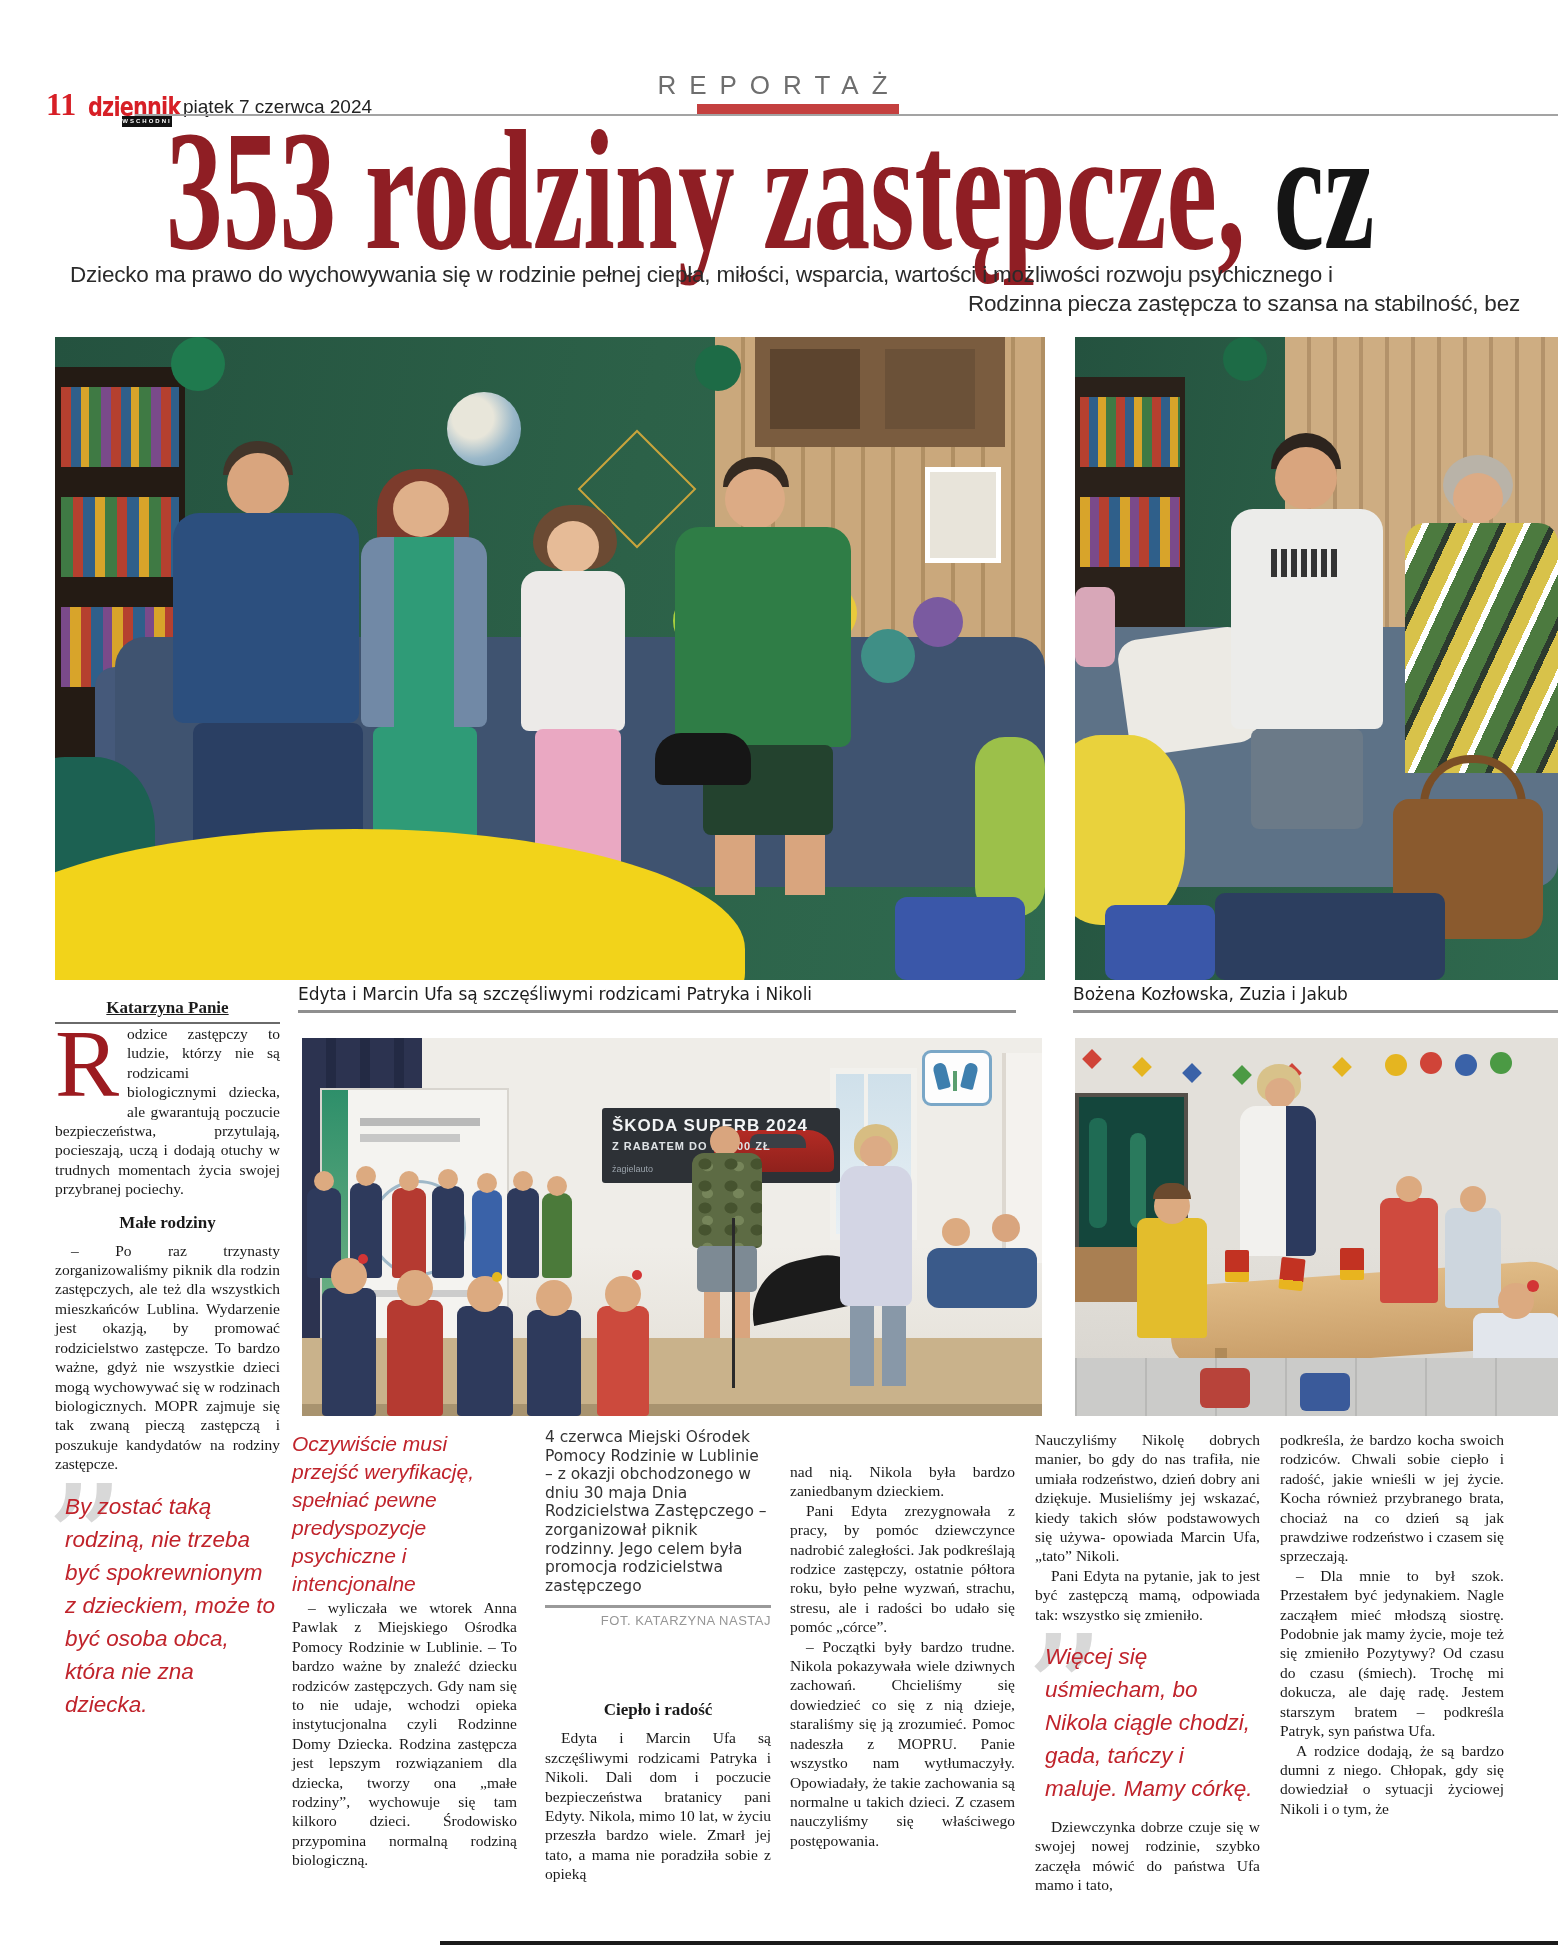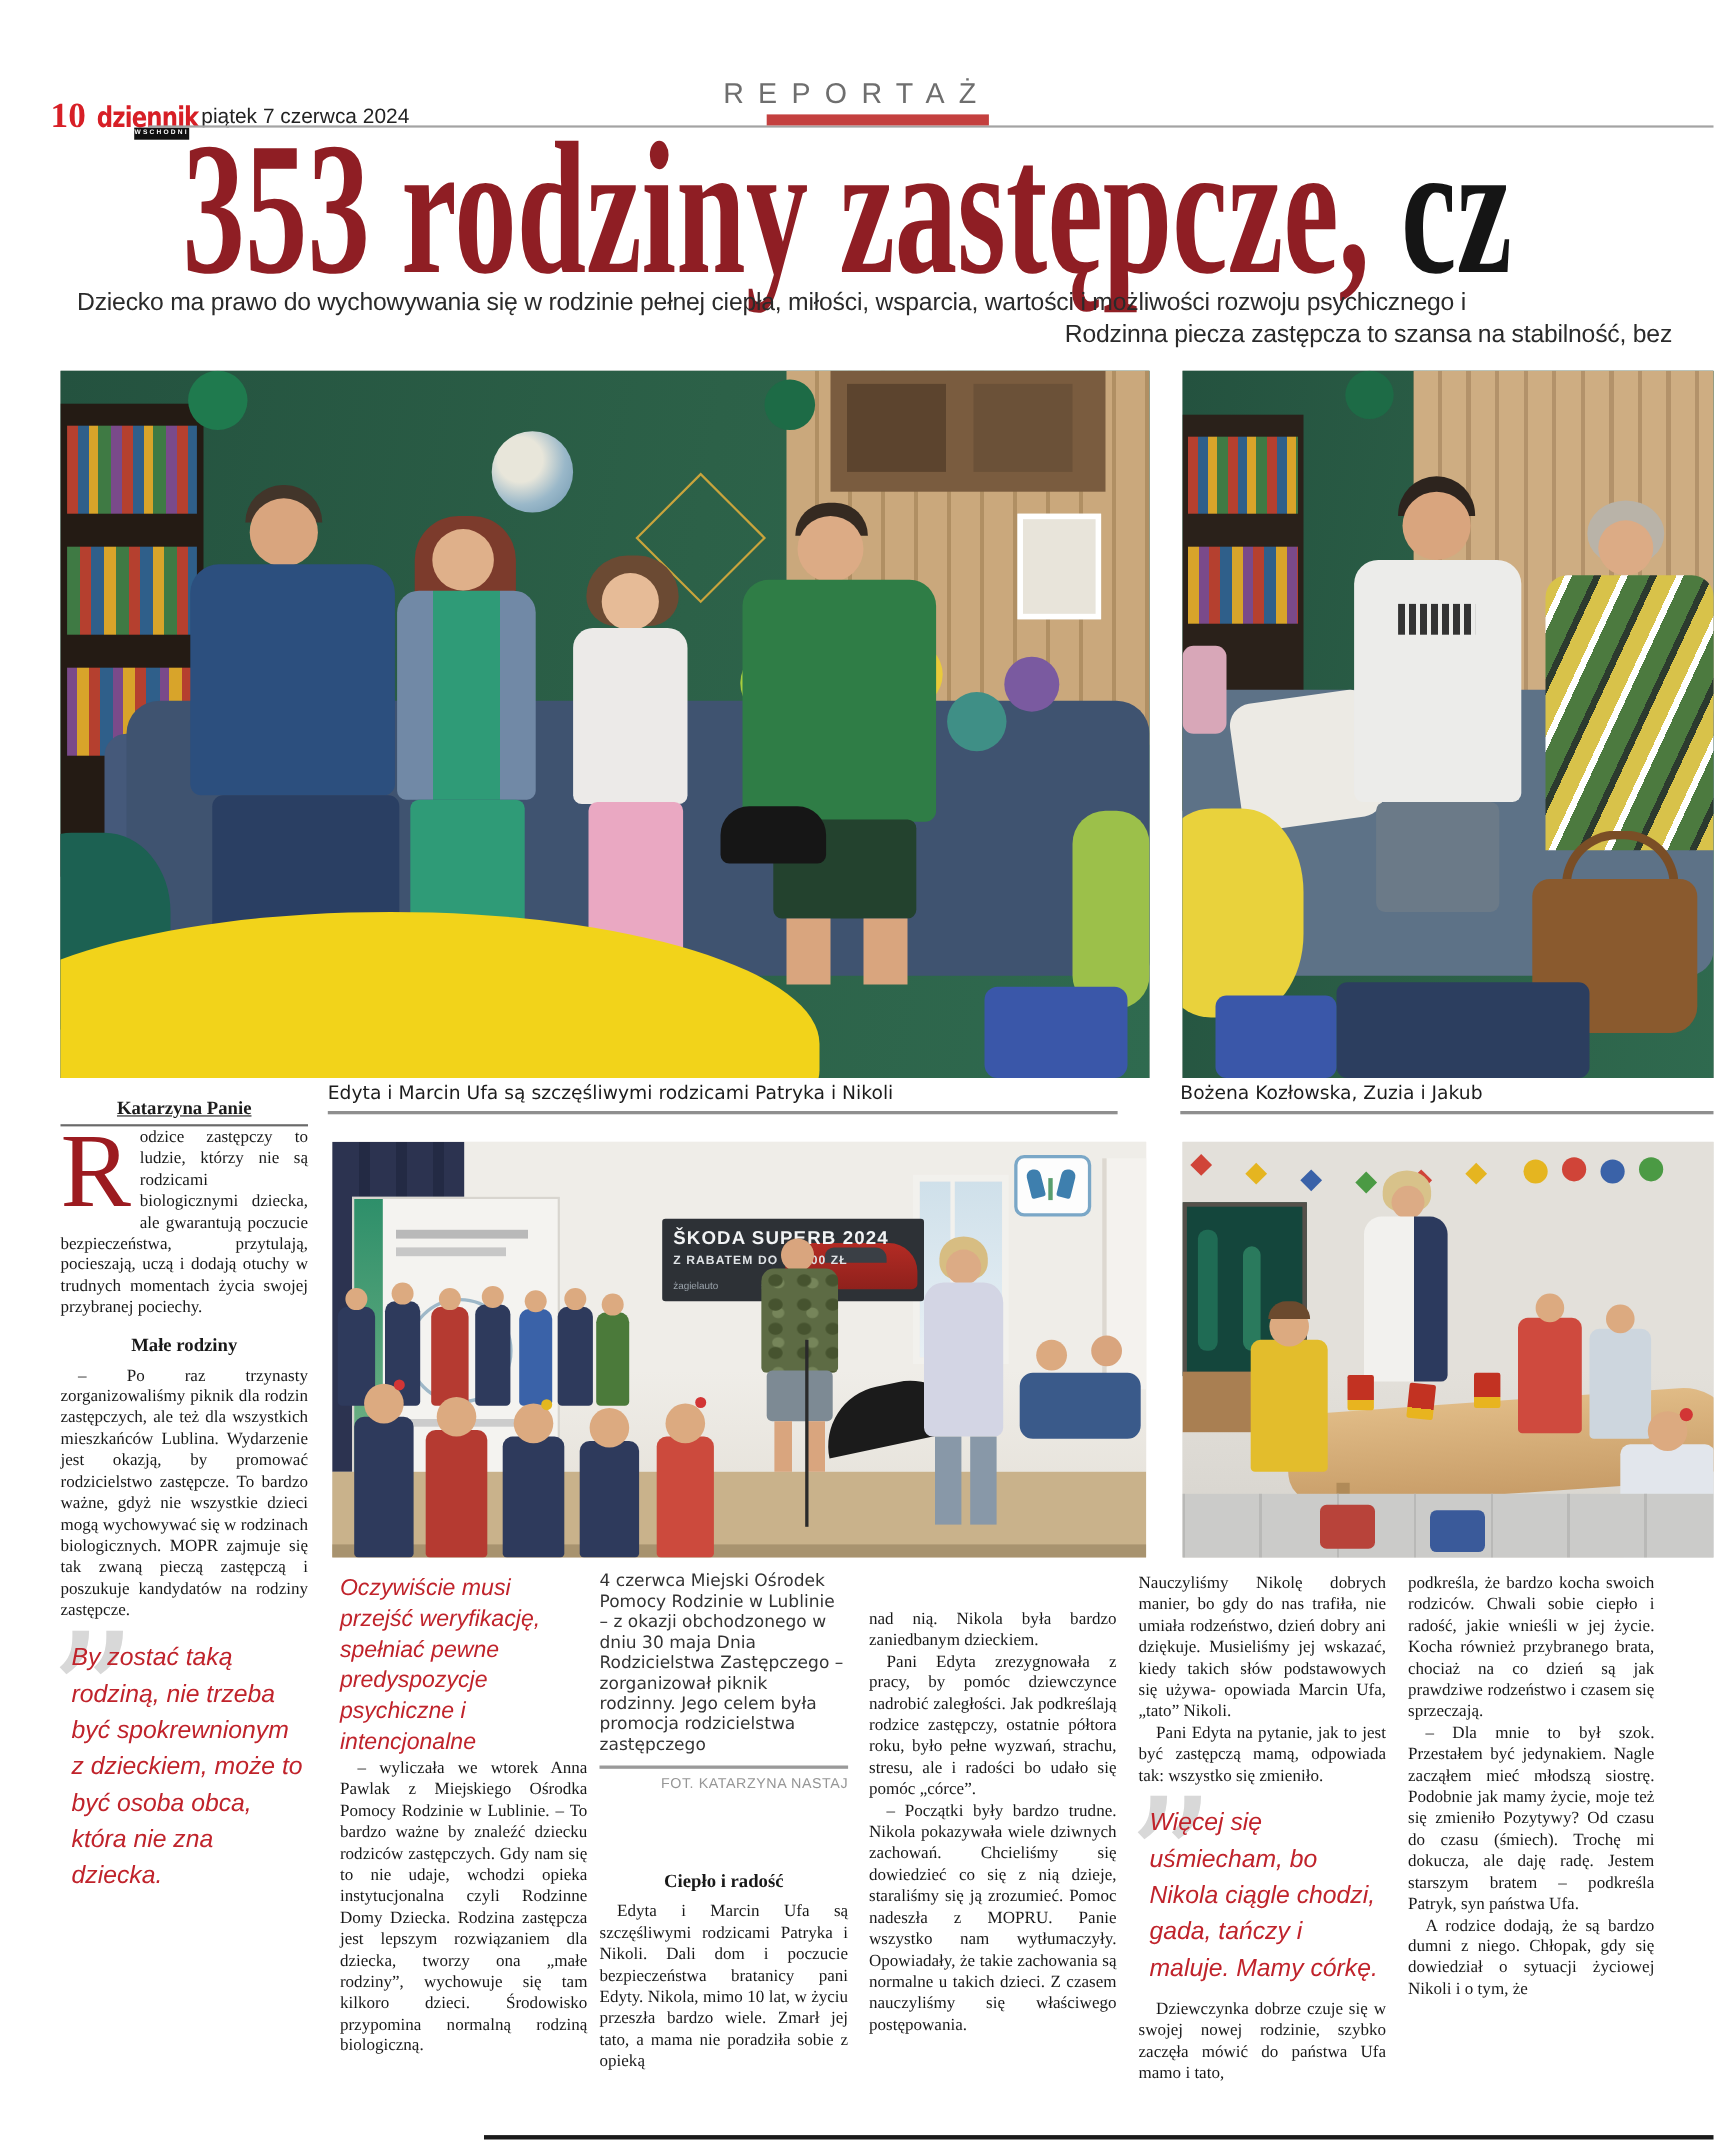--- a/index.html
+++ b/index.html
@@ -65,21 +65,21 @@
   
   .b-title{position:absolute;font:bold 17px "Liberation Sans",sans-serif;color:#f2f4f5;letter-spacing:1px;}
   .b-sub{position:absolute;font:bold 11px "Liberation Sans",sans-serif;color:#dfe3e6;letter-spacing:1px;}
   .b-small{position:absolute;font:9px "Liberation Sans",sans-serif;color:#9aa3ab;}
 </style>
 </head>
 <body>
 
 <div class="page">
 
-  <div class="pagenum">10</div>
+  <div class="pagenum">11</div>
   <div class="brand">dziennik</div>
   <div class="brandbox">WSCHODNI</div>
   <div class="date">piątek 7 czerwca 2024</div>
   <div class="header-rule"></div>
   <div class="section-redbar"></div>
   <div class="section">REPORTAŻ</div>
 
   <div class="headline"><span>353 rodziny zastępcze,</span><span class="tail"> cz</span></div>
   <div class="deck" style="left:70px;top:262px;">Dziecko ma prawo do wychowywania się w rodzinie pełnej ciepła, miłości, wsparcia, wartości i możliwości rozwoju psychicznego i</div>
   <div class="deck" style="left:968px;top:291px;">Rodzinna piecza zastępcza to szansa na stabilność, bez</div>
@@ -284,21 +284,21 @@
     <div class="kid km" style="left:305px;top:160px;width:58px;height:105px;background:#cf4a3e;"></div>
     <div class="kid km" style="left:370px;top:170px;width:56px;height:100px;background:#cdd6de;"></div>
     <div class="kid kl" style="left:398px;top:275px;width:86px;height:103px;background:#e2e6ec;"></div>
     <div class="d" style="left:452px;top:242px;width:12px;height:12px;border-radius:50%;background:#d23535;"></div>
 
     <div class="d" style="left:0;top:320px;width:483px;height:58px;background:#cbcbc9;background-image:repeating-linear-gradient(90deg,#b9b9b7 0 2px,transparent 2px 70px);"></div>
     <div class="d" style="left:125px;top:330px;width:50px;height:40px;background:#b8433a;border-radius:6px;"></div>
     <div class="d" style="left:225px;top:335px;width:50px;height:38px;background:#3a5a9a;border-radius:6px;"></div>
   </div>
 
-  <div class="col" style="left:309px;top:1430px;height:515px;">
+  <div class="col" style="left:292px;top:1430px;height:515px;">
     <p class="lead-red">Oczywiście musi przejść weryfikację, spełniać pewne predyspozycje psychiczne i intencjonalne</p>
     <p class="ind">– wyliczała we wtorek Anna Pawlak z Miejskiego Ośrodka Pomocy Rodzinie w Lublinie. – To bardzo ważne by znaleźć dziecku rodziców zastępczych. Gdy nam się to nie udaje, wchodzi opieka instytucjonalna czyli Rodzinne Domy Dziecka. Rodzina zastępcza jest lepszym rozwiązaniem dla dziecka, tworzy ona „małe rodziny”, wychowuje się tam kilkoro dzieci. Środowisko przypomina normalną rodziną biologiczną.</p>
   </div>
 
   <div class="col" style="left:545px;top:1428px;width:226px;height:517px;">
     <div class="pnote">4 czerwca Miejski Ośrodek Pomocy Rodzinie w Lublinie – z okazji obchodzonego w dniu 30 maja Dnia Rodzicielstwa Zastępczego – zorganizował piknik rodzinny. Jego celem była promocja rodzicielstwa zastępczego</div>
     <div class="credit">FOT. KATARZYNA NASTAJ</div>
     <h3 class="sub sub-gap">Ciepło i radość</h3>
     <p class="ind">Edyta i Marcin Ufa są szczęśliwymi rodzicami Patryka i Nikoli. Dali dom i poczucie bezpieczeństwa bratanicy pani Edyty. Nikola, mimo 10 lat, w życiu przeszła bardzo wiele. Zmarł jej tato, a mama nie poradziła sobie z opieką</p>
   </div>

